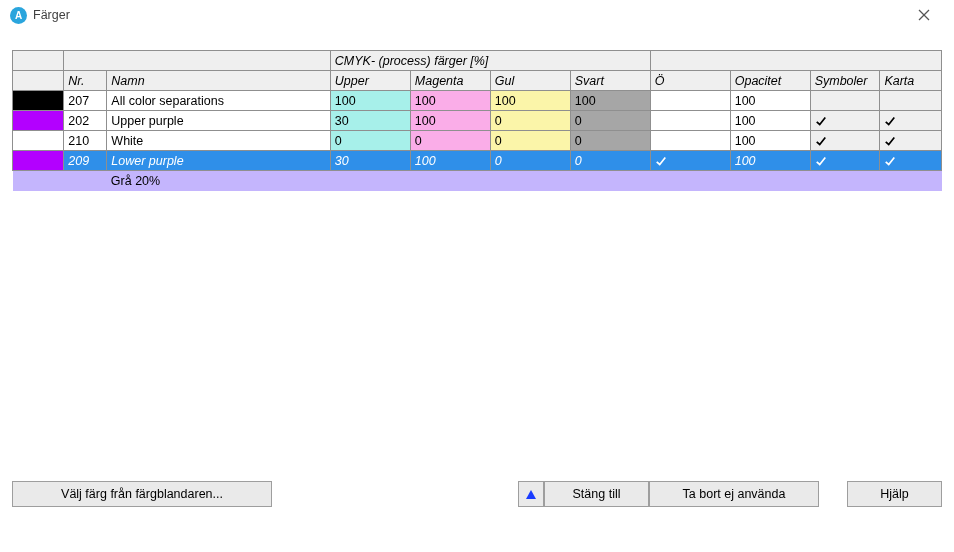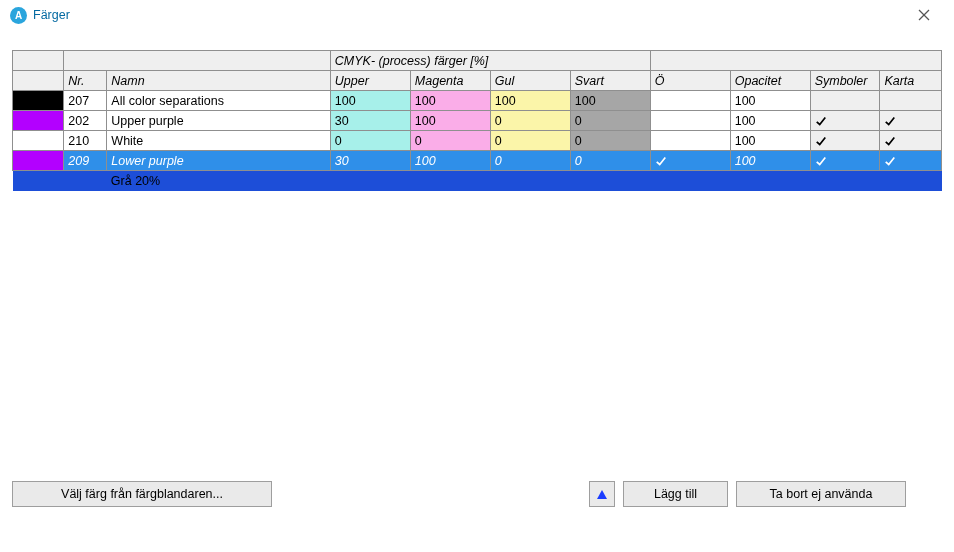--- a/index.html
+++ b/index.html
@@ -1,21 +1,21 @@
 <!DOCTYPE html>
 <html><head>
 <meta charset="utf-8">
 <style>
   * { box-sizing: border-box; }
   html, body { margin:0; padding:0; font-family: "Segoe UI", Tahoma, sans-serif; font-size:12.5px; color:#000; background:#fff; }
   .window { width:954px; height:552px; position:relative; background:#fff; }
 
   .titlebar { height:30px; display:flex; align-items:center; padding:0 10px; }
   .titlebar .app-icon { width:17px; height:17px; border-radius:50%; background:#2aa5dd; display:flex; align-items:center; justify-content:center; color:#fff; font-weight:600; font-size:10px; margin-right:6px; }
-  .titlebar .title { color:#0369a1; }
+  .titlebar .title { color:#404040; }
   .titlebar .close { margin-left:auto; width:40px; height:30px; display:flex; align-items:center; justify-content:center; color:#555; }
   .titlebar .close svg { width:12px; height:12px; stroke:#555; stroke-width:1.3; }
 
   .grid-area { position:absolute; left:12px; right:12px; top:50px; bottom:80px; border:0; overflow:auto; }
 
   table.grid { border-collapse:collapse; width:100%; table-layout:fixed; }
   table.grid th, table.grid td { border:1px solid #8f8f8f; padding:2px 4px; height:20px; font-weight:400; text-align:left; white-space:nowrap; overflow:hidden; }
   table.grid th { background:#efefef;font-style:italic; }
 
   col.c-swatch { width:50px; }
@@ -37,25 +37,25 @@
   .bg-yel { background:#fbf5a9; }
   .bg-gray { background:#a6a6a6; }
   .bg-head { background:#efefef; }
 
   tr.selected td { background:#2f8fe9 !important; color:#fff;font-style:italic; }
   tr.selected .check svg { stroke:#fff; }
 
   .check { display:flex; justify-content:flex-start; }
   .check svg { width:12px; height:12px; stroke:#000; stroke-width:2; fill:none; }
 
-  .footer-row td { border:none !important; background:#1d4ed8; }
+  .footer-row td { border:none !important; background:#c4b5fd; }
   .footer-row td.lbl { padding-left:4px; }
 
   .btn-area { position:absolute; left:12px; right:12px; bottom:8px; height:64px; }
-  .btn-row { display:flex; align-items:center; gap:8px; height:28px; margin-bottom:6px; }
+  .btn-row { display:flex; align-items:center; gap:0; height:28px; margin-bottom:6px; }
 
   button.btn { font-family:inherit; font-size:12.5px; height:26px; background:#eaeaea; border:1px solid #9e9e9e; padding:0 6px; cursor:default; }
   button.btn.wide-left { width:260px; }
   button.btn.small { width:26px; padding:0; display:flex; align-items:center; justify-content:center; }
   button.btn.mid { width:105px; }
   button.btn.mid2 { width:170px;text-align:center; }
   button.btn.right { width:95px; }
   button.btn.accent { border:2px solid #1a73e8; }
 
   .arrow-up, .arrow-down { width:0; height:0; border-left:5px solid transparent; border-right:5px solid transparent; }
@@ -229,19 +229,20 @@
     </table>
   </div>
 
   <div class="btn-area">
     <div class="btn-row">
       <button class="btn wide-left">Välj färg från färgblandaren...</button>
       <div class="spacer-flex"></div>
       <button class="btn small">
           <span class="arrow-up"></span>
         </button>
-      <button class="btn mid">Lägg till</button>
+      <button class="btn mid">Stäng till</button>
       <button class="btn mid2">Ta bort ej använda</button>
       <div style="width:28px"></div>
+      <button class="btn right">Hjälp</button>
     </div>
   </div>
 
 </div>
 
 </body></html>

